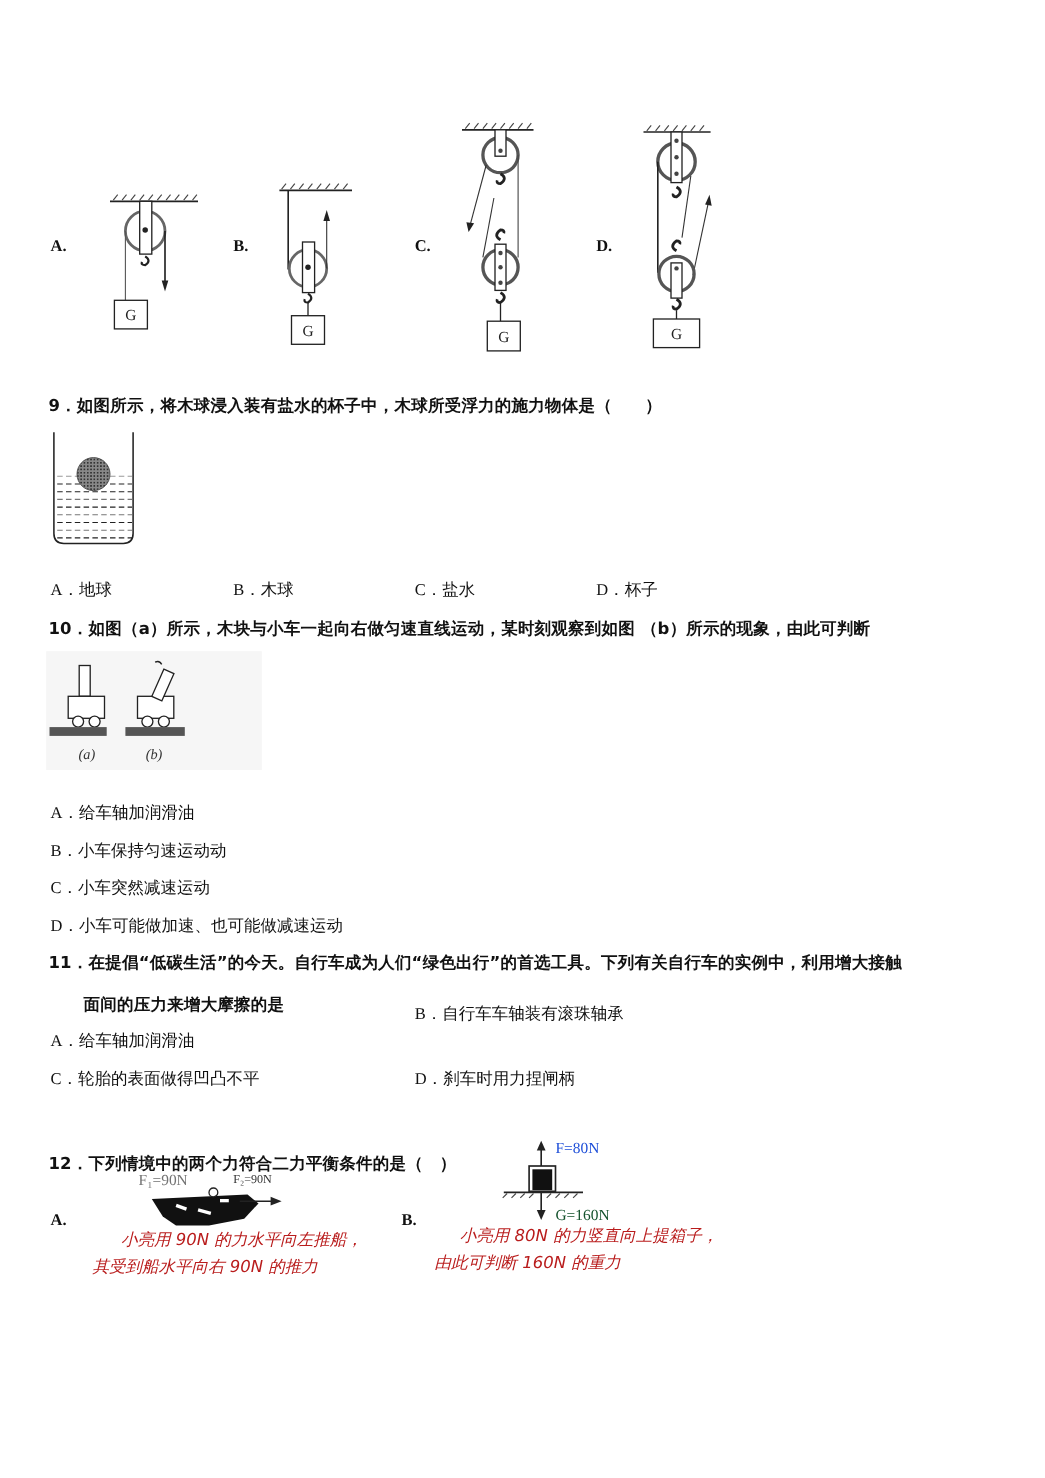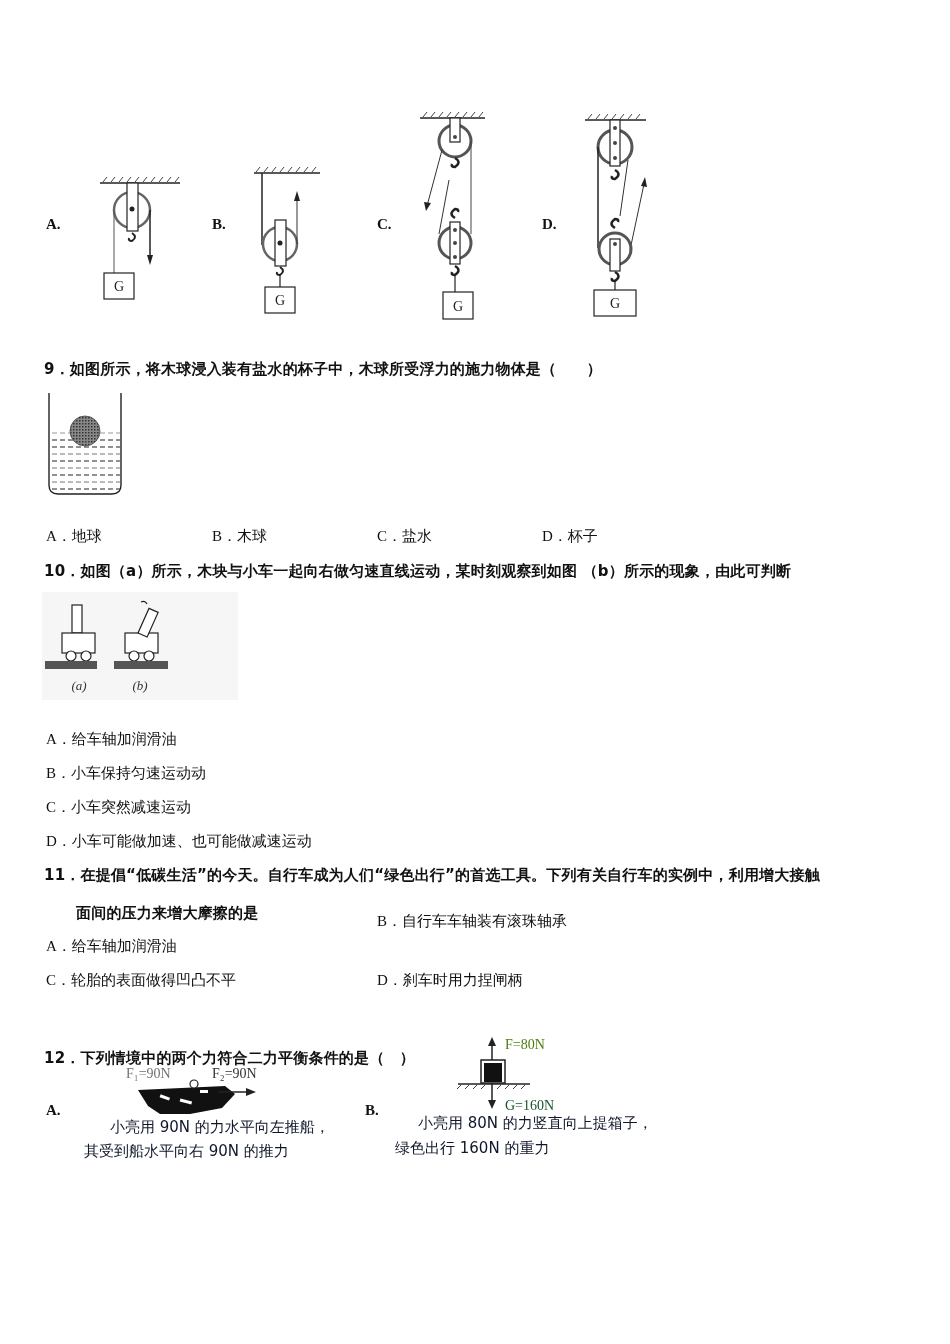--- a/index.html
+++ b/index.html
@@ -1,21 +1,21 @@
 <!DOCTYPE html>
 <html><head>
 <meta charset="utf-8">
 <style>
   html,body{margin:0;padding:0;background:#fff;}
   body{width:950px;height:1344px;position:relative;overflow:hidden;font-family:"DejaVu Sans",sans-serif;color:#111;}
   .abs{position:absolute;}
   .q{font-size:15px;font-weight:bold;letter-spacing:0.2px;white-space:nowrap;}
   .opt{font-size:15px;font-weight:normal;white-space:nowrap;}
   .lbl{font-family:"Liberation Serif",serif;font-weight:bold;font-size:15px;}
-  .cap{font-size:15px;color:#0f172a;white-space:nowrap;}
+  .cap{font-size:15px;color:#b91c1c;white-space:nowrap;font-style:italic;}
   svg{overflow:visible;}
   .serif{font-family:"Liberation Serif",serif;}
 </style>
 </head>
 <body>
 
 <section>
 
   <div class="abs lbl" style="left:46px;top:216px;">A.</div>
   <svg class="abs" style="left:95px;top:175px;" width="90" height="130">
@@ -196,21 +196,21 @@
   <div class="abs opt" style="left:377px;top:882px;margin-top:30px;"><span class="serif">B．</span><span>自行车车轴装有滚珠轴承</span></div>
   <div class="abs opt" style="left:46px;top:971px;"><span class="serif">C．</span><span>轮胎的表面做得凹凸不平</span></div>
   <div class="abs opt" style="left:377px;top:971px;"><span class="serif">D．</span><span>刹车时用力捏闸柄</span></div>
 </section>
 
 <section>
   <div class="abs q" style="left:44px;top:1049px;">12．下列情境中的两个力符合二力平衡条件的是（　）</div>
 
   <div class="abs lbl" style="left:46px;top:1102px;">A.</div>
   <div class="abs serif" style="left:126px;top:1066px;font-size:14px;color:#737373;">F₁=90N</div>
-  <div class="abs serif" style="left:212px;top:1066px;font-size:14px;color:#333;">F₂=90N</div>
+  <div class="abs serif" style="left:212px;top:1066px;font-size:11px;color:#333;">F₂=90N</div>
   <svg class="abs" style="left:130px;top:1080px;" width="130" height="40">
     <path d="M8 10 L95 6 L105 14 L92 28 L60 34 L30 34 L18 26 Z" fill="#111"></path>
     <rect x="30" y="16" width="10" height="3" fill="#fff" transform="rotate(20 35 17)"></rect>
     <rect x="50" y="20" width="12" height="3" fill="#fff" transform="rotate(15 56 21)"></rect>
     <rect x="70" y="10" width="8" height="3" fill="#fff"></rect>
     <circle cx="64" cy="4" r="4" fill="#fff" stroke="#222" stroke-width="1.2"></circle>
     <line x1="88" y1="12" x2="118" y2="12" stroke="#222" stroke-width="1.5"></line>
     <path d="M116 8 L126 12 L116 16 Z" fill="#222"></path>
   </svg>
   <div class="abs cap" style="left:110px;top:1118px;">小亮用 90N 的力水平向左推船，</div>
@@ -229,17 +229,17 @@
         <line x1="22" y1="49" x2="18" y2="53"></line>
         <line x1="30" y1="49" x2="26" y2="53"></line>
         <line x1="46" y1="49" x2="42" y2="53"></line>
         <line x1="54" y1="49" x2="50" y2="53"></line>
         <line x1="62" y1="49" x2="58" y2="53"></line>
         <line x1="70" y1="49" x2="66" y2="53"></line>
     </g>
     <line x1="37" y1="47" x2="37" y2="66" stroke="#222" stroke-width="1.5"></line>
     <path d="M33 64 L37 73 L41 64 Z" fill="#222"></path>
   </svg>
-  <div class="abs serif" style="left:505px;top:1037px;font-size:14px;color:#4d7c0f;">F=80N</div>
+  <div class="abs serif" style="left:505px;top:1037px;font-size:14px;color:#1d4ed8;">F=80N</div>
   <div class="abs serif" style="left:505px;top:1098px;font-size:14px;color:#14532d;">G=160N</div>
   <div class="abs cap" style="left:418px;top:1114px;">小亮用 80N 的力竖直向上提箱子，</div>
-  <div class="abs cap" style="left:395px;top:1139px;">绿色出行 160N 的重力</div>
+  <div class="abs cap" style="left:395px;top:1139px;">由此可判断 160N 的重力</div>
 </section>
 
 </body></html>

